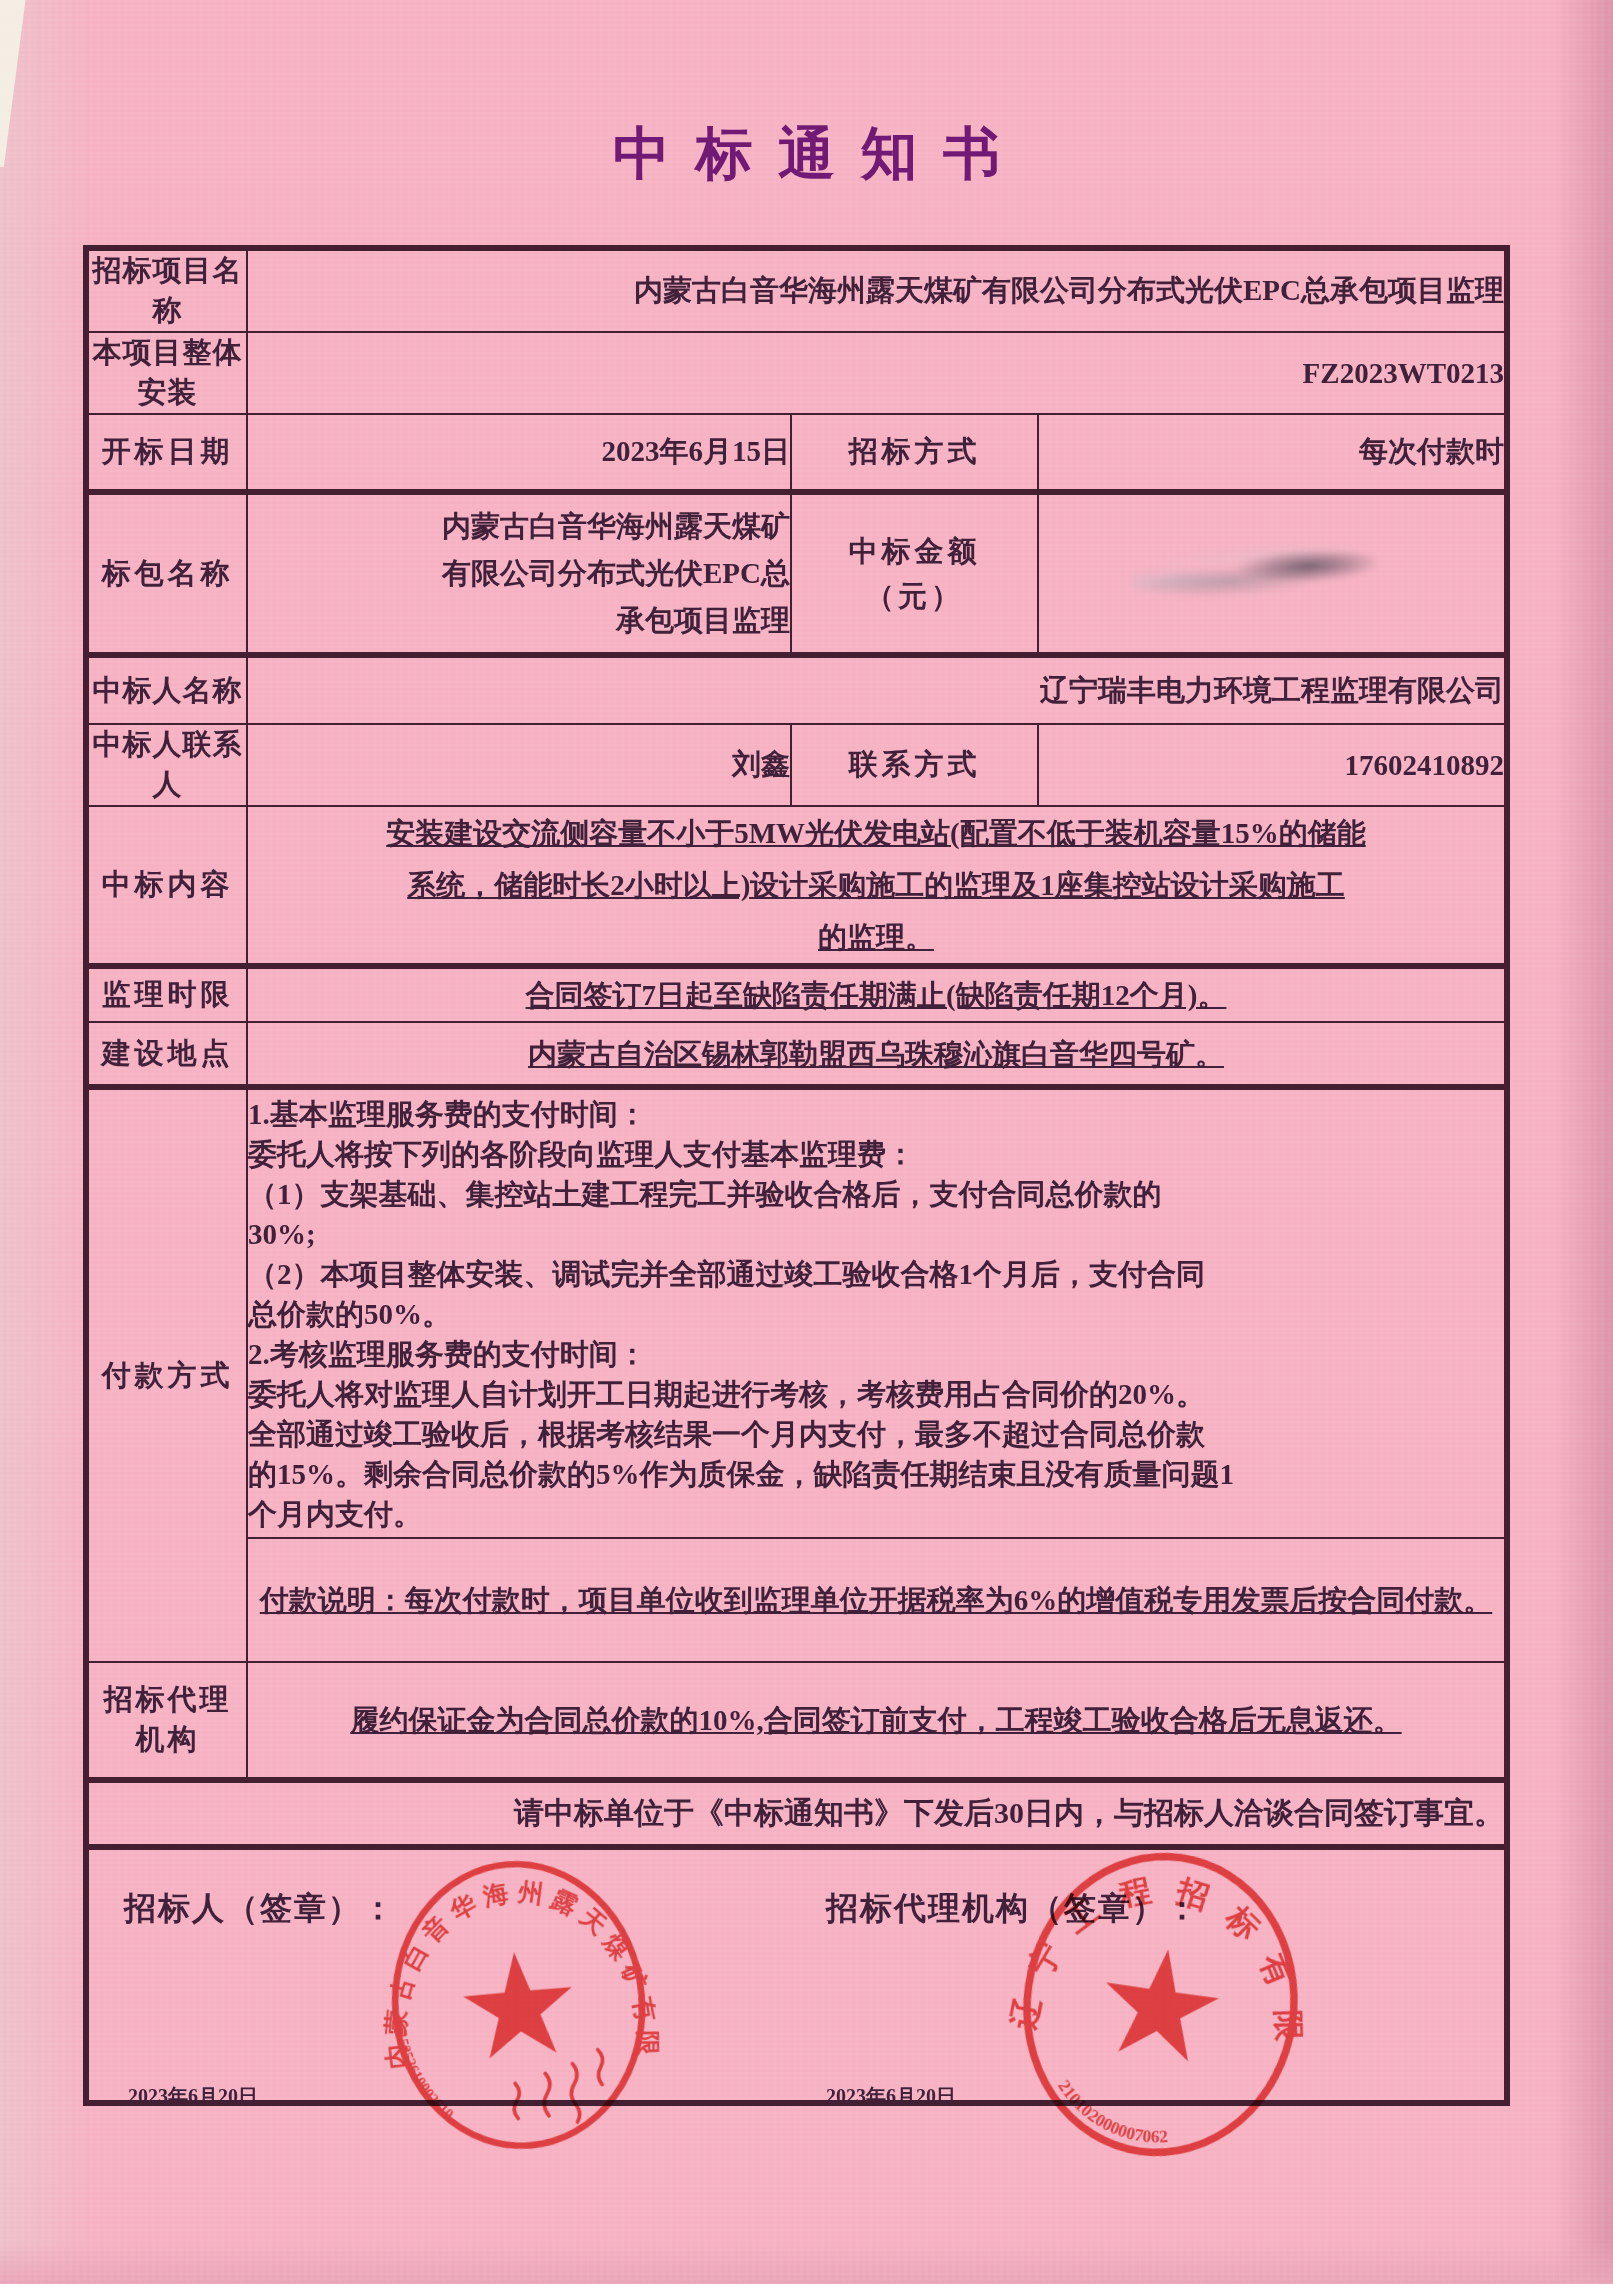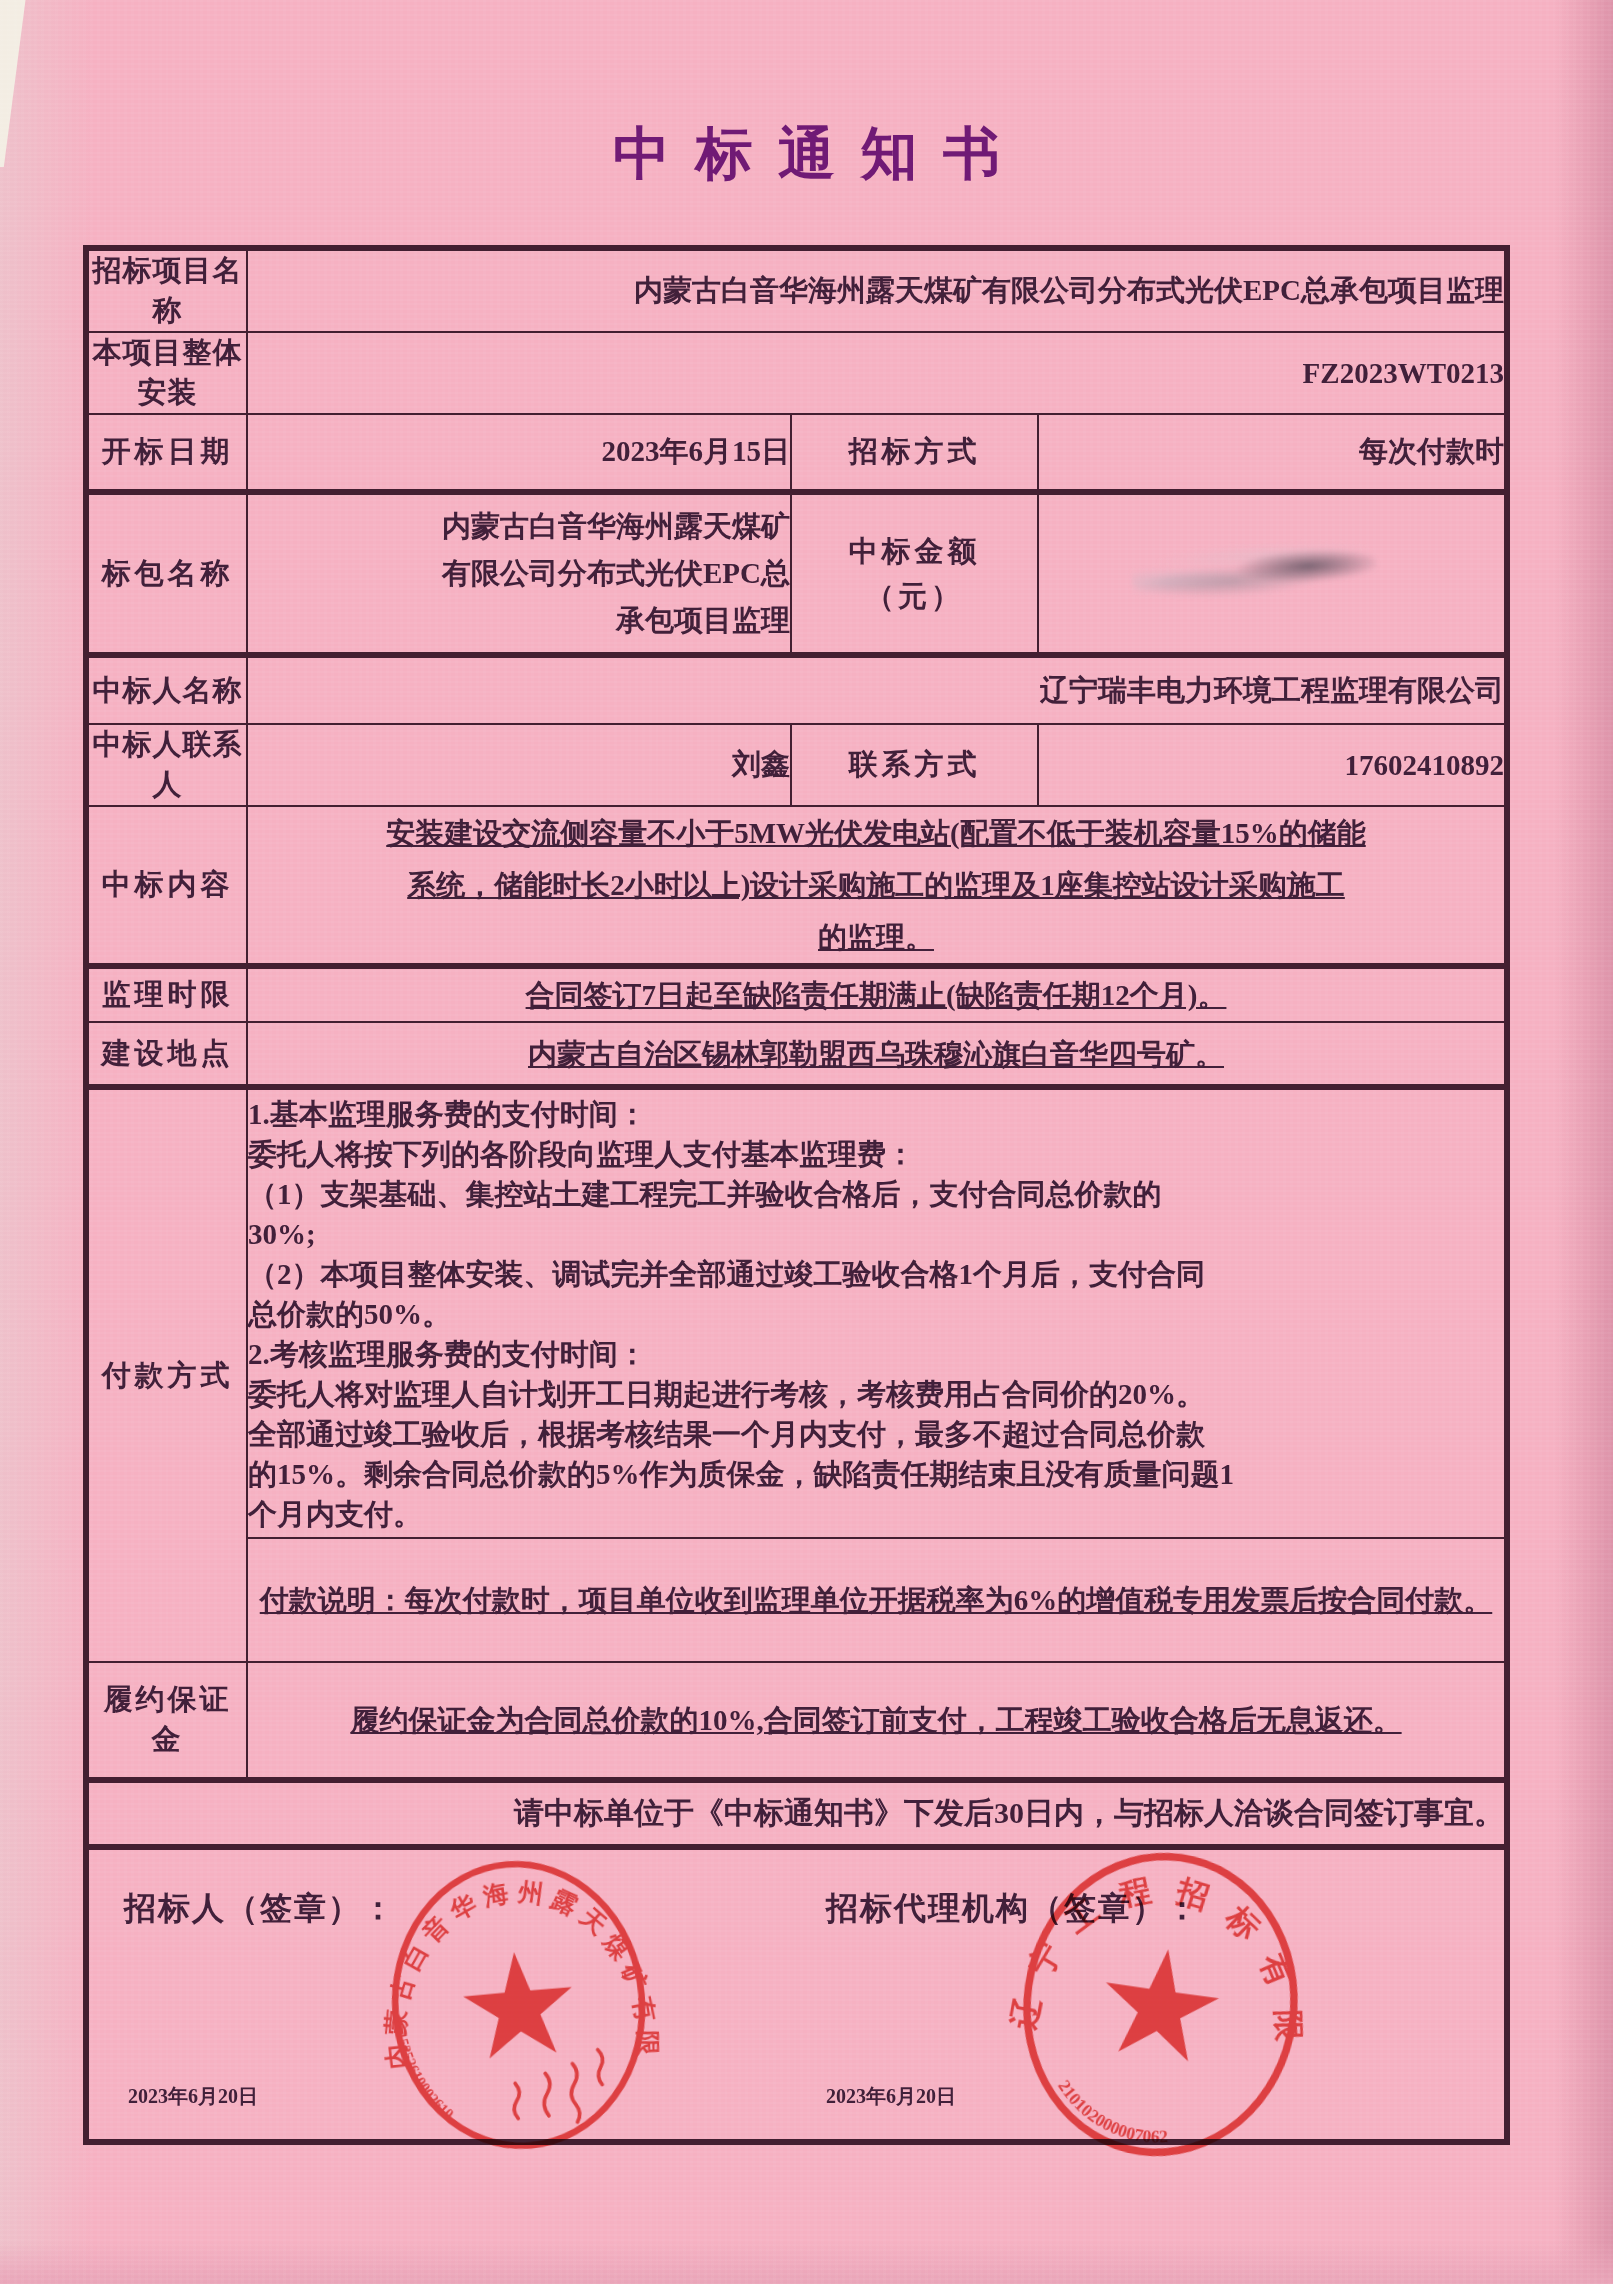--- a/index.html
+++ b/index.html
@@ -40,21 +40,21 @@
   .sched{white-space:pre-line;line-height:40px;padding:3.9px 13.7px;}
 
   .smudge{width:245px;height:57px;margin-left:93px;border-radius:29px;
      background:
        radial-gradient(ellipse 42% 40% at 72% 42%,rgba(88,78,92,.8),rgba(88,78,92,0) 72%),
        radial-gradient(ellipse 55% 38% at 40% 62%,rgba(150,138,150,.55),rgba(150,138,150,0) 70%),
        radial-gradient(ellipse 45% 32% at 14% 55%,rgba(200,185,198,.5),rgba(200,185,198,0) 75%),
        radial-gradient(ellipse 60% 28% at 55% 20%,rgba(215,195,205,.35),rgba(215,195,205,0) 75%);
      filter:blur(2.9px);transform:rotate(-3deg);}
 
-  .sigcell{position:relative;height:289px;}
+  .sigcell{position:relative;height:250px;}
   .siglabel{position:absolute;font-size:32px;font-weight:600;letter-spacing:2px;}
   .sigdate{position:absolute;font-size:20px;font-weight:600;}
   .stamp{position:absolute;mix-blend-mode:multiply;opacity:.88;filter:blur(0.4px);}
   .stamp svg{width:100%;height:100%;}
   .stamp text{font-family:"Liberation Serif","DejaVu Serif",serif;font-weight:700;fill:var(--stamp);}
 </style>
 </head>
 <body>
 
 <div class="page">
@@ -145,21 +145,21 @@
 委托人将对监理人自计划开工日期起进行考核，考核费用占合同价的20%。
 全部通过竣工验收后，根据考核结果一个月内支付，最多不超过合同总价款
 的15%。剩余合同总价款的5%作为质保金，缺陷责任期结束且没有质量问题1
 个月内支付。</td>
     </tr>
     <tr style="height:124px">
       <td class="txt" colspan="3">付款说明：每次付款时，项目单位收到监理单位开据税率为6%的增值税专用发票后按合同付款。</td>
     </tr>
 
     <tr class="heavy" style="height:118px">
-      <td class="lab6" style="letter-spacing:2.9px">履约保证金</td>
+      <td class="lab6" style="letter-spacing:2.9px">招标代理机构</td>
       <td class="txt" colspan="3">履约保证金为合同总价款的10%,合同签订前支付，工程竣工验收合格后无息返还。</td>
     </tr>
 
     <tr class="heavy" style="height:67px">
       <td class="cen" colspan="4" style="font-size:30px">请中标单位于《中标通知书》下发后30日内，与招标人洽谈合同签订事宜。</td>
     </tr>
 
     <tr>
       <td colspan="4" style="padding:0">
         <div class="sigcell">

